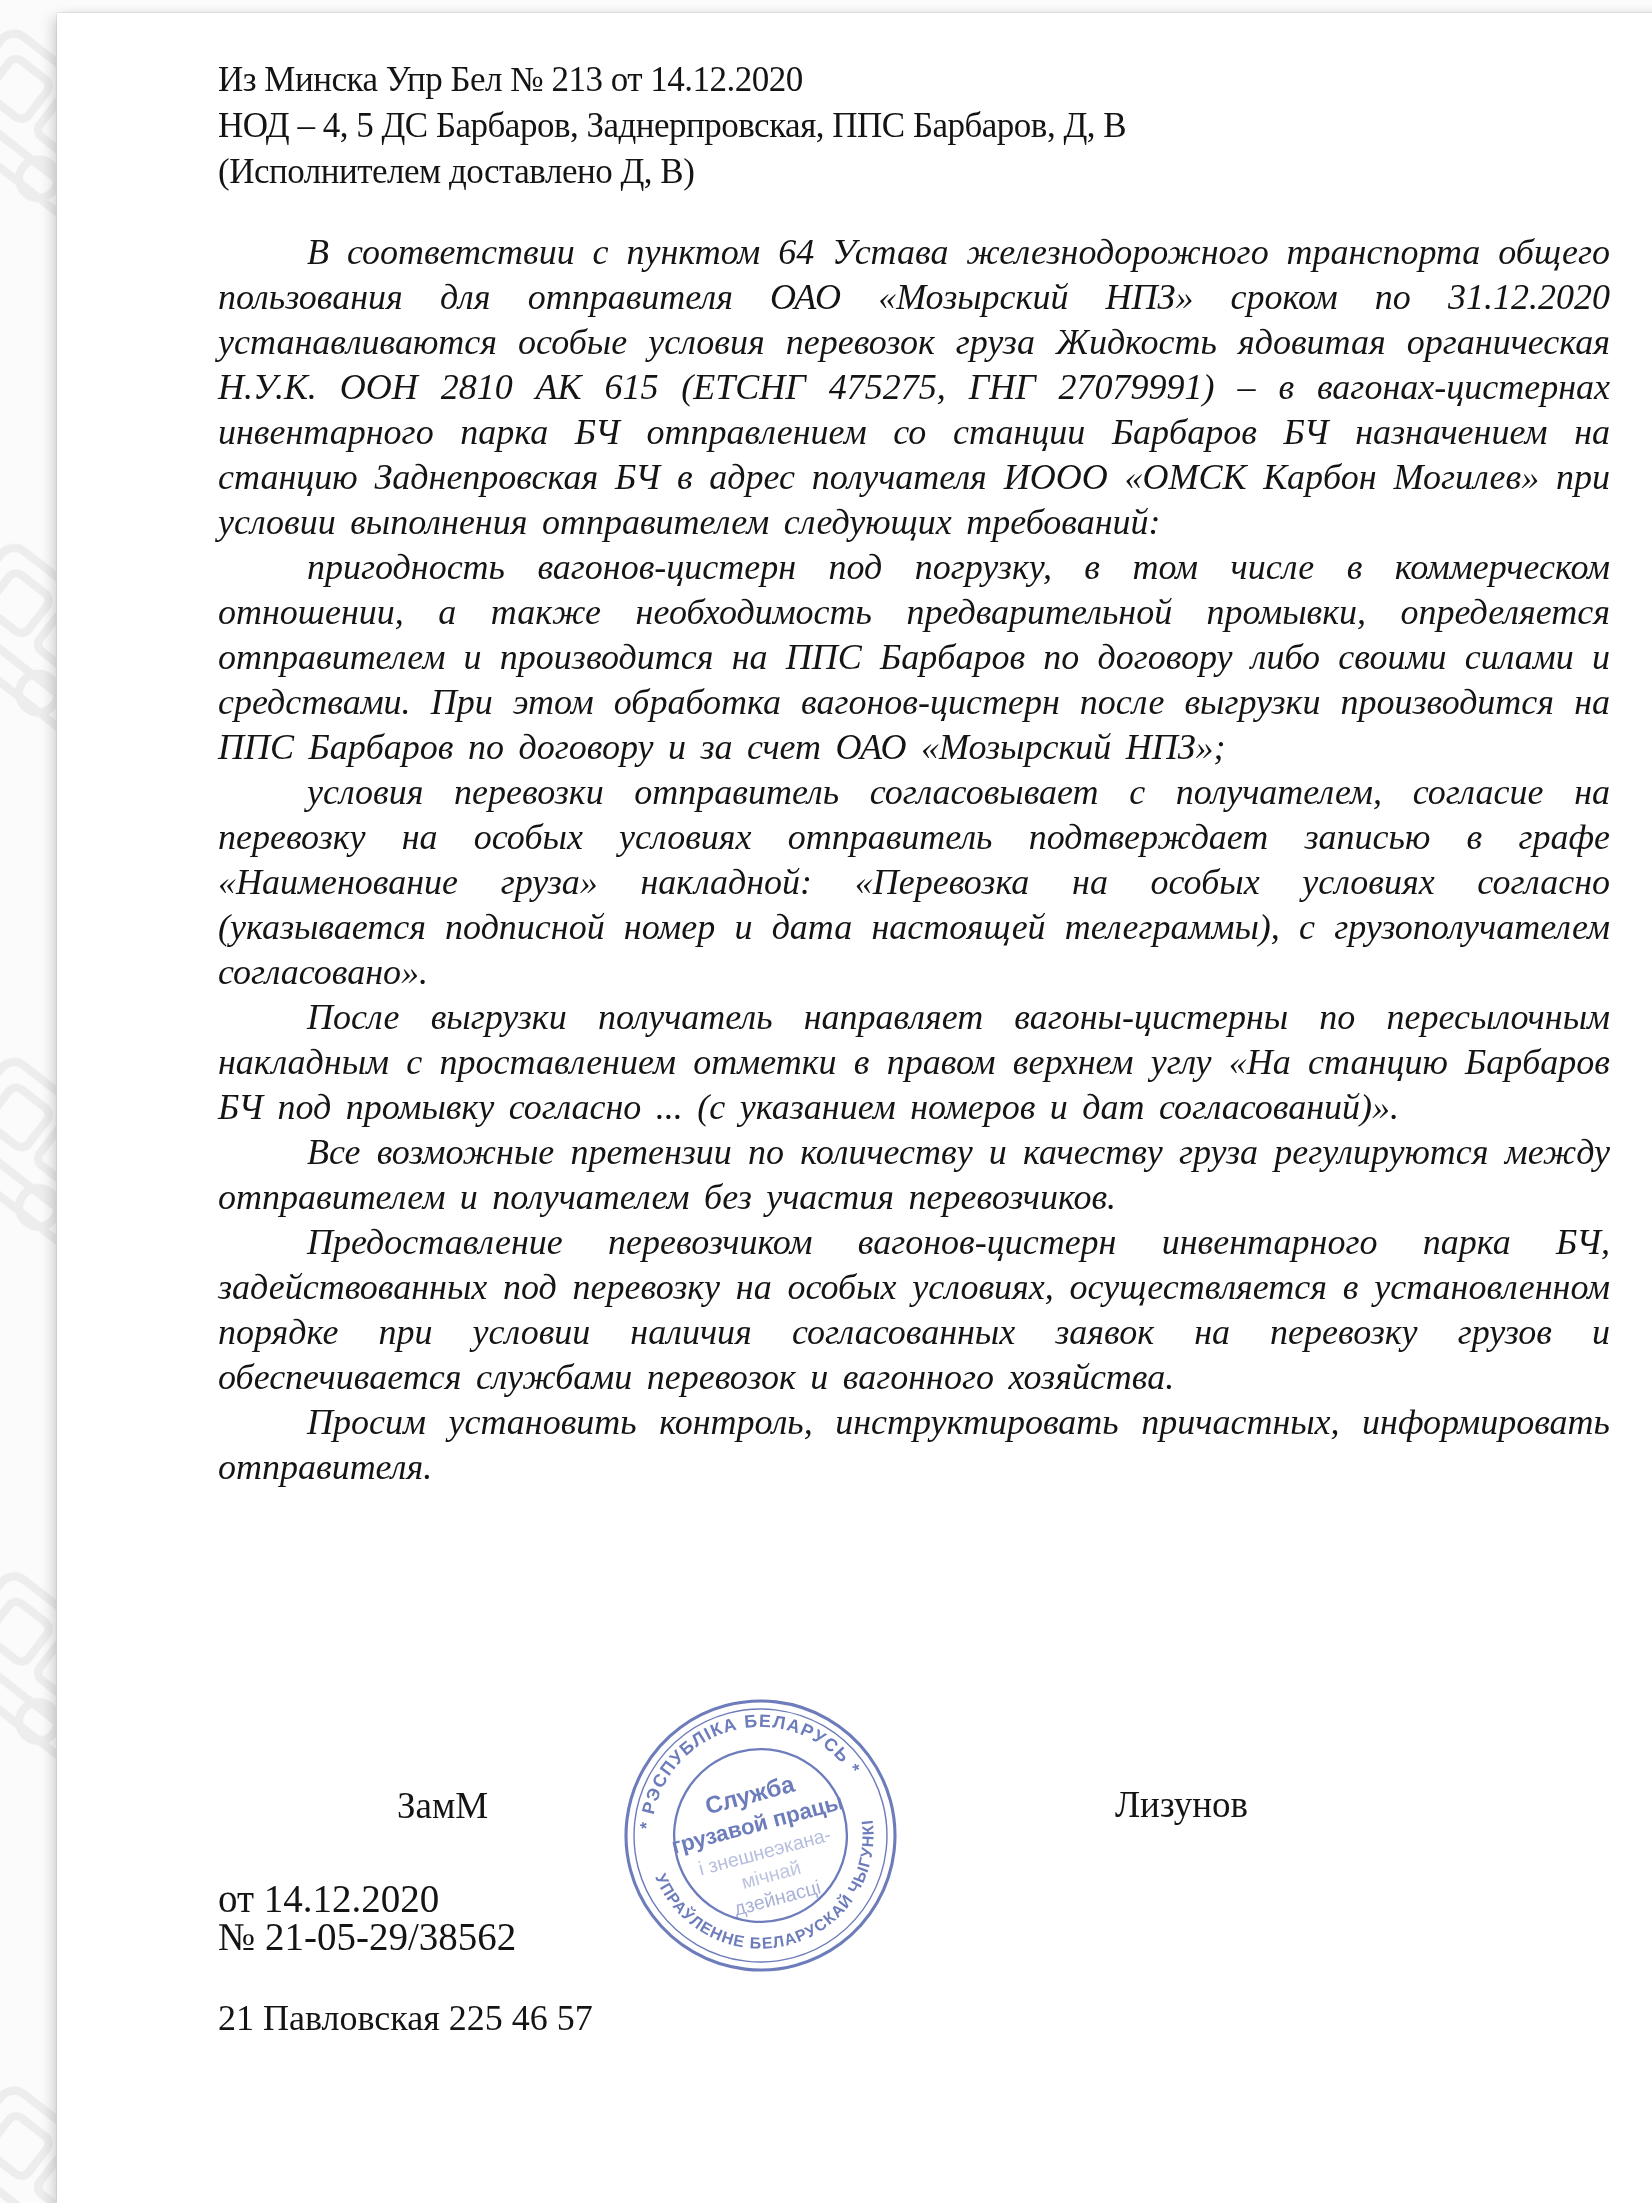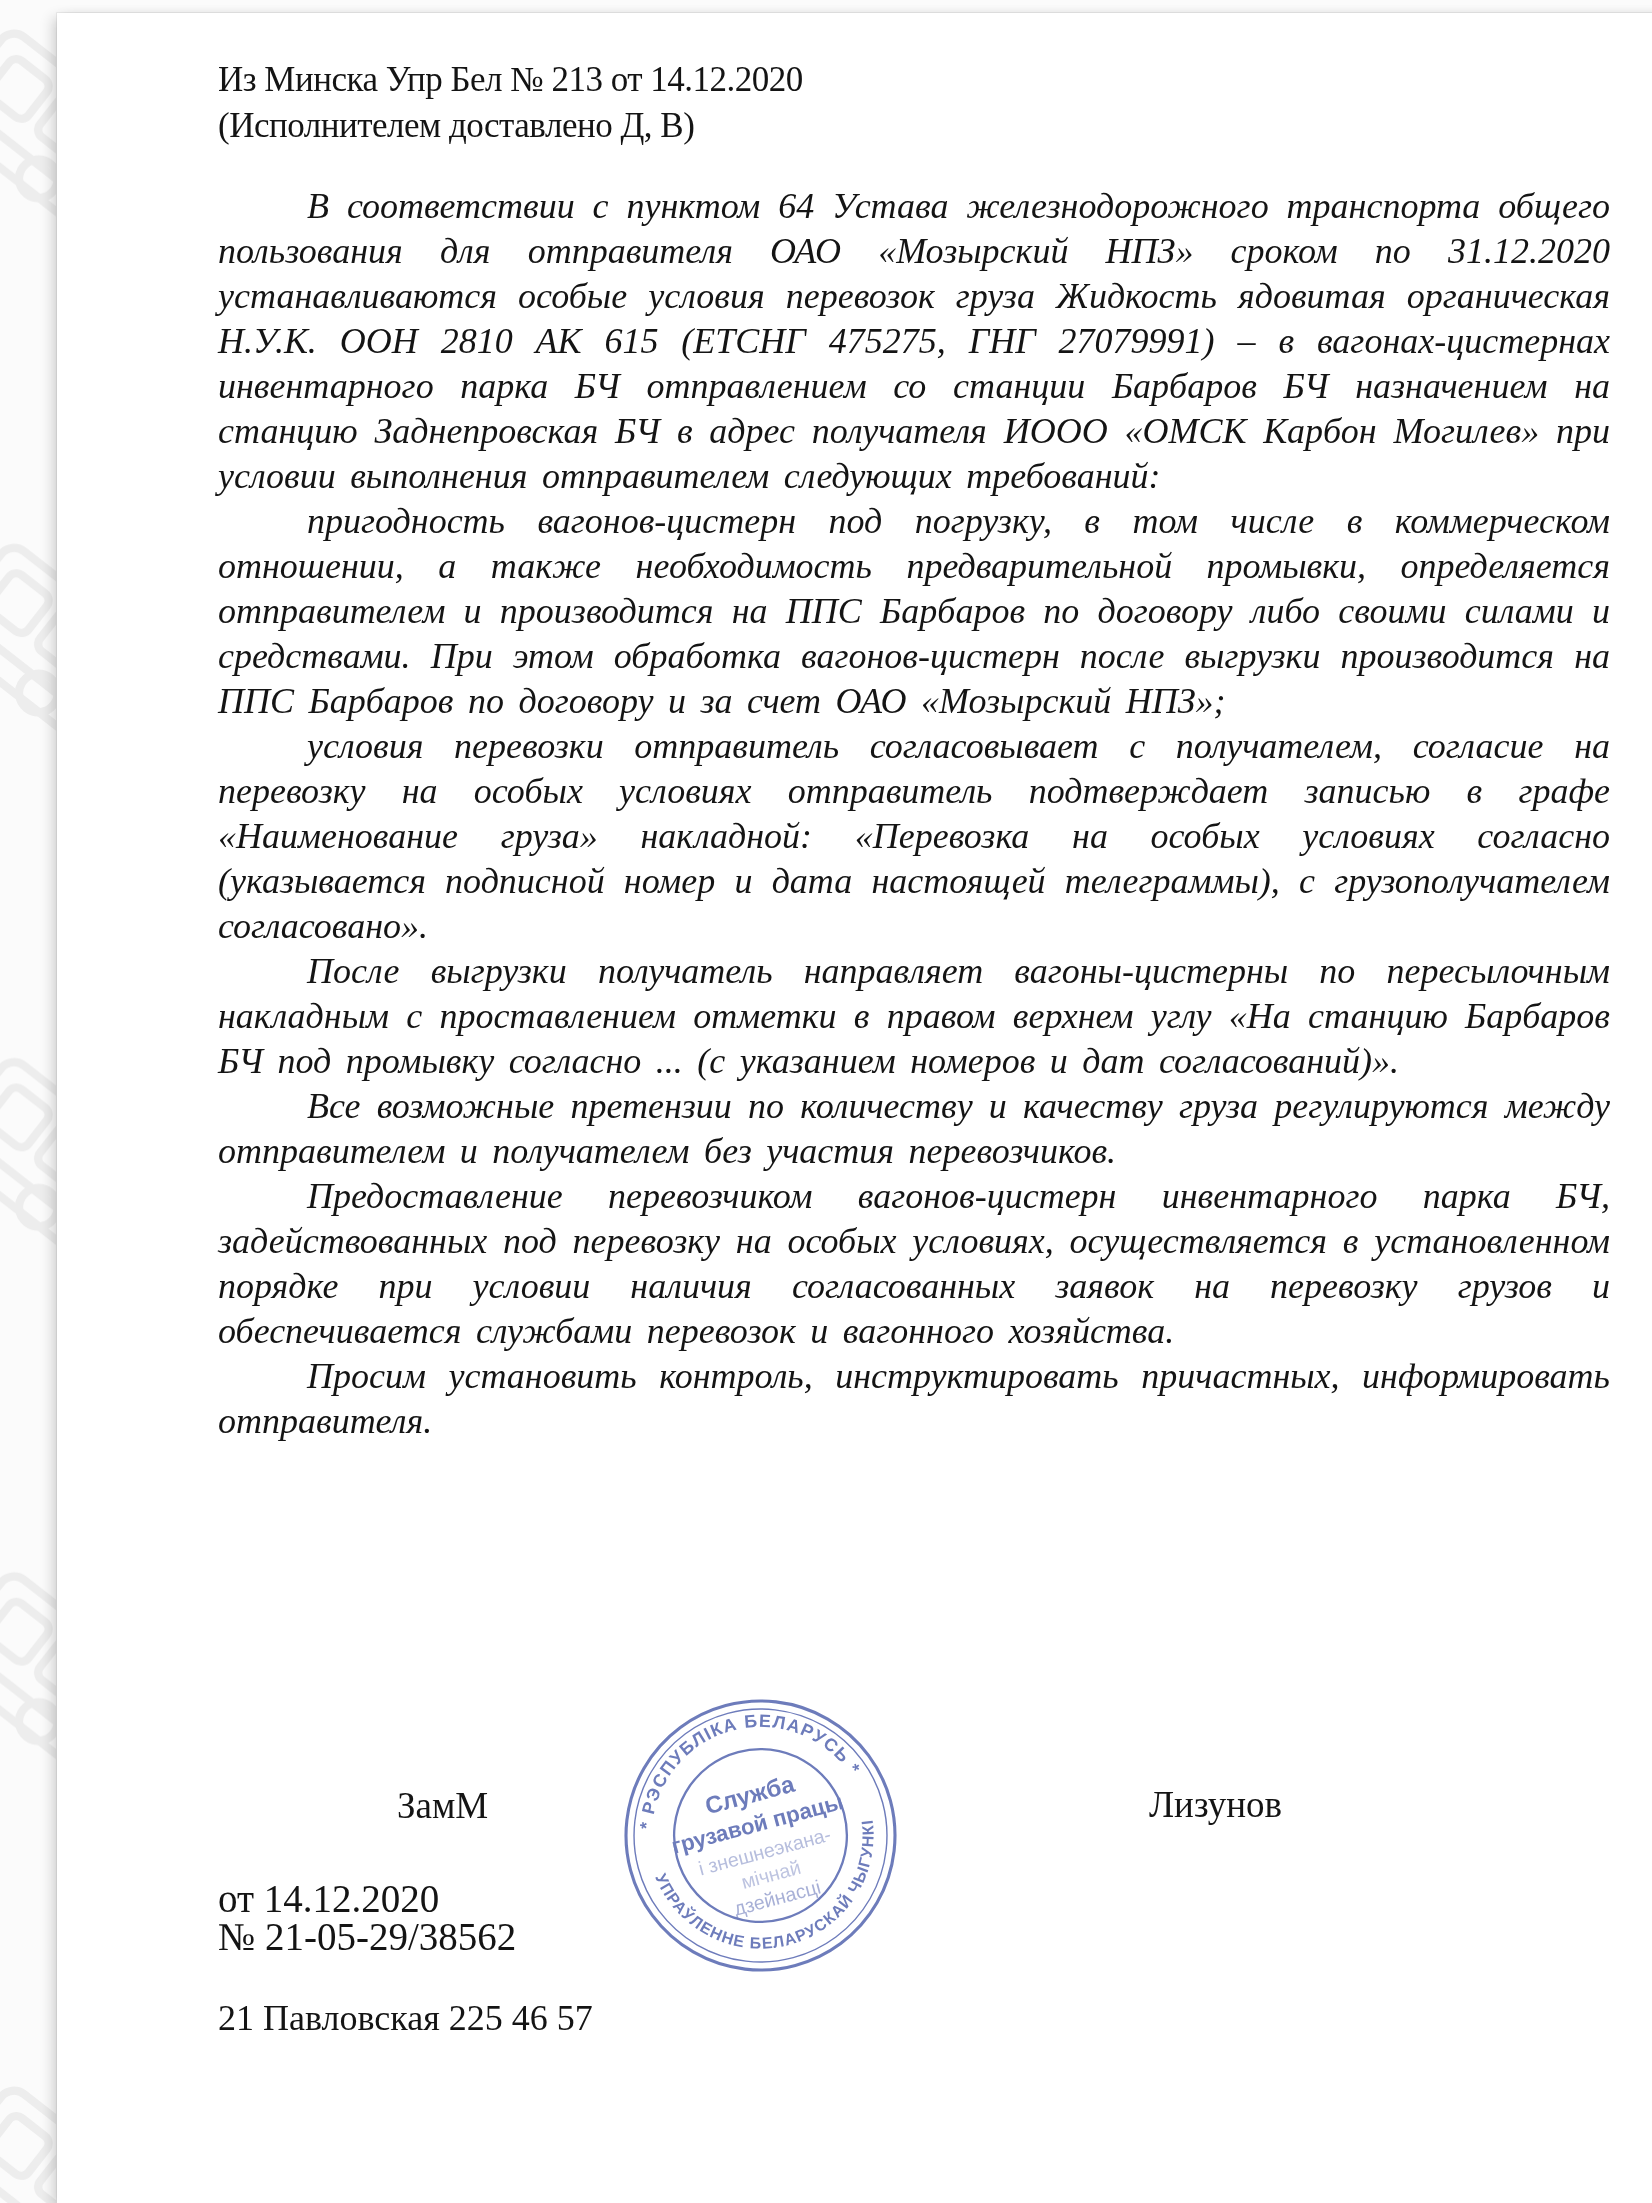--- a/index.html
+++ b/index.html
@@ -36,21 +36,21 @@
     text-indent: 89px;
     text-align: justify;
     text-align-last: left;
     word-spacing: 5.5px;
   }
   .sig-left {
     position: absolute; left: 340px; top: 1772px;
     font-size: 37px; line-height: 42px;
   }
   .sig-right {
-    position: absolute; left: 1092px; top: 1771px;
+    position: absolute; left: 1058px; top: 1771px;
     font-size: 37px; line-height: 42px;
   }
   .stamp {
     position: absolute; left: 561px; top: 1680px;
     width: 285px; height: 285px;
     transform: rotate(-15deg);
     opacity: 0.88;
   }
   .stamp text { font-family: "Liberation Sans", "DejaVu Sans", sans-serif; }
   .ftr { position: absolute; left: 161px; }
@@ -79,20 +79,21 @@
       <use href="#train" transform="translate(300,300) rotate(-34 100 100)"></use>
     </pattern>
   </defs>
   <rect width="1800" height="2400" fill="url(#trainpat)"></rect>
 </svg>
 
 <div class="page">
 
   <div>
     <div class="hdr">Из Минска Упр Бел № 213 от 14.12.2020</div>
+    <div class="hdr">НОД – 4, 5 ДС Барбаров, Заднерпровская, ППС Барбаров, Д, В</div>
     <div class="hdr">(Исполнителем доставлено Д, В)</div>
   </div>
 
   <div class="bodytext">
     <p>В соответствии с пунктом 64 Устава железнодорожного транспорта общего пользования для отправителя ОАО «Мозырский НПЗ» сроком по 31.12.2020 устанавливаются особые условия перевозок груза Жидкость ядовитая органическая Н.У.К. ООН 2810 АК 615 (ЕТСНГ 475275, ГНГ 27079991) – в вагонах-цистернах инвентарного парка БЧ отправлением со станции Барбаров БЧ назначением на станцию Заднепровская БЧ в адрес получателя ИООО «ОМСК Карбон Могилев» при условии выполнения отправителем следующих требований:</p>
     <p>пригодность вагонов-цистерн под погрузку, в том числе в коммерческом отношении, а также необходимость предварительной промывки, определяется отправителем и производится на ППС Барбаров по договору либо своими силами и средствами. При этом обработка вагонов-цистерн после выгрузки производится на ППС Барбаров по договору и за счет ОАО «Мозырский НПЗ»;</p>
     <p>условия перевозки отправитель согласовывает с получателем, согласие на перевозку на особых условиях отправитель подтверждает записью в графе «Наименование груза» накладной: «Перевозка на особых условиях согласно (указывается подписной номер и дата настоящей телеграммы), с грузополучателем согласовано».</p>
     <p>После выгрузки получатель направляет вагоны-цистерны по пересылочным накладным с проставлением отметки в правом верхнем углу «На станцию Барбаров БЧ под промывку согласно ... (с указанием номеров и дат согласований)».</p>
     <p>Все возможные претензии по количеству и качеству груза регулируются между отправителем и получателем без участия перевозчиков.</p>
     <p>Предоставление перевозчиком вагонов-цистерн инвентарного парка БЧ, задействованных под перевозку на особых условиях, осуществляется в установленном порядке при условии наличия согласованных заявок на перевозку грузов и обеспечивается службами перевозок и вагонного хозяйства.</p>

